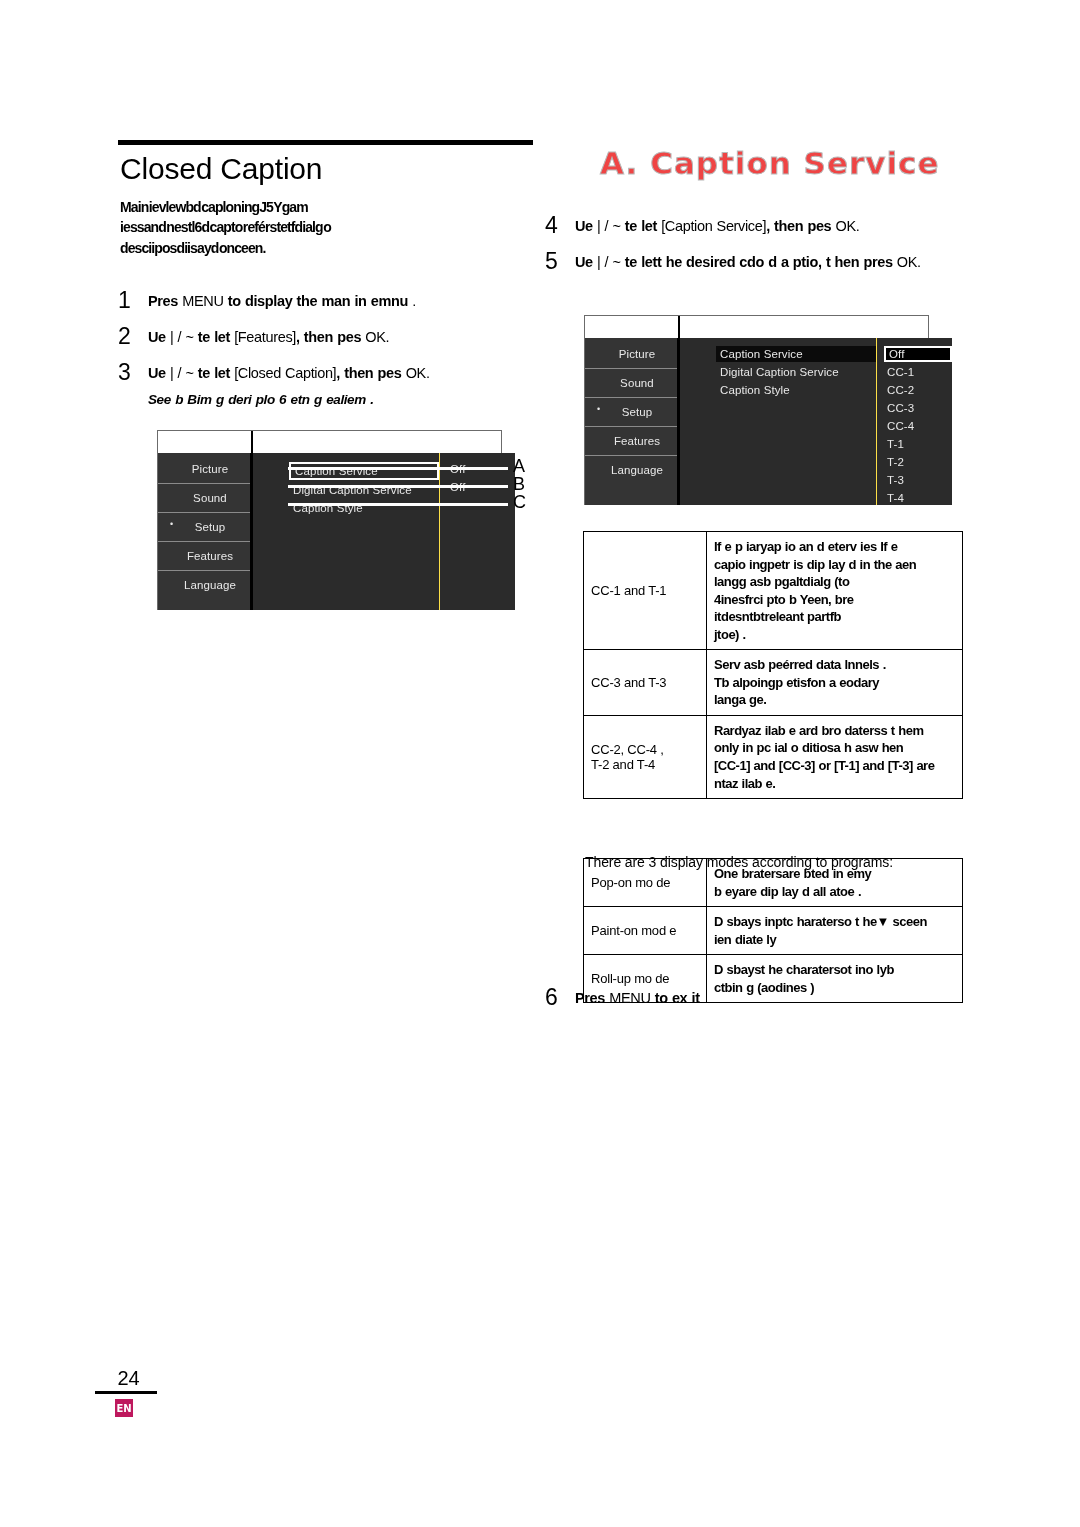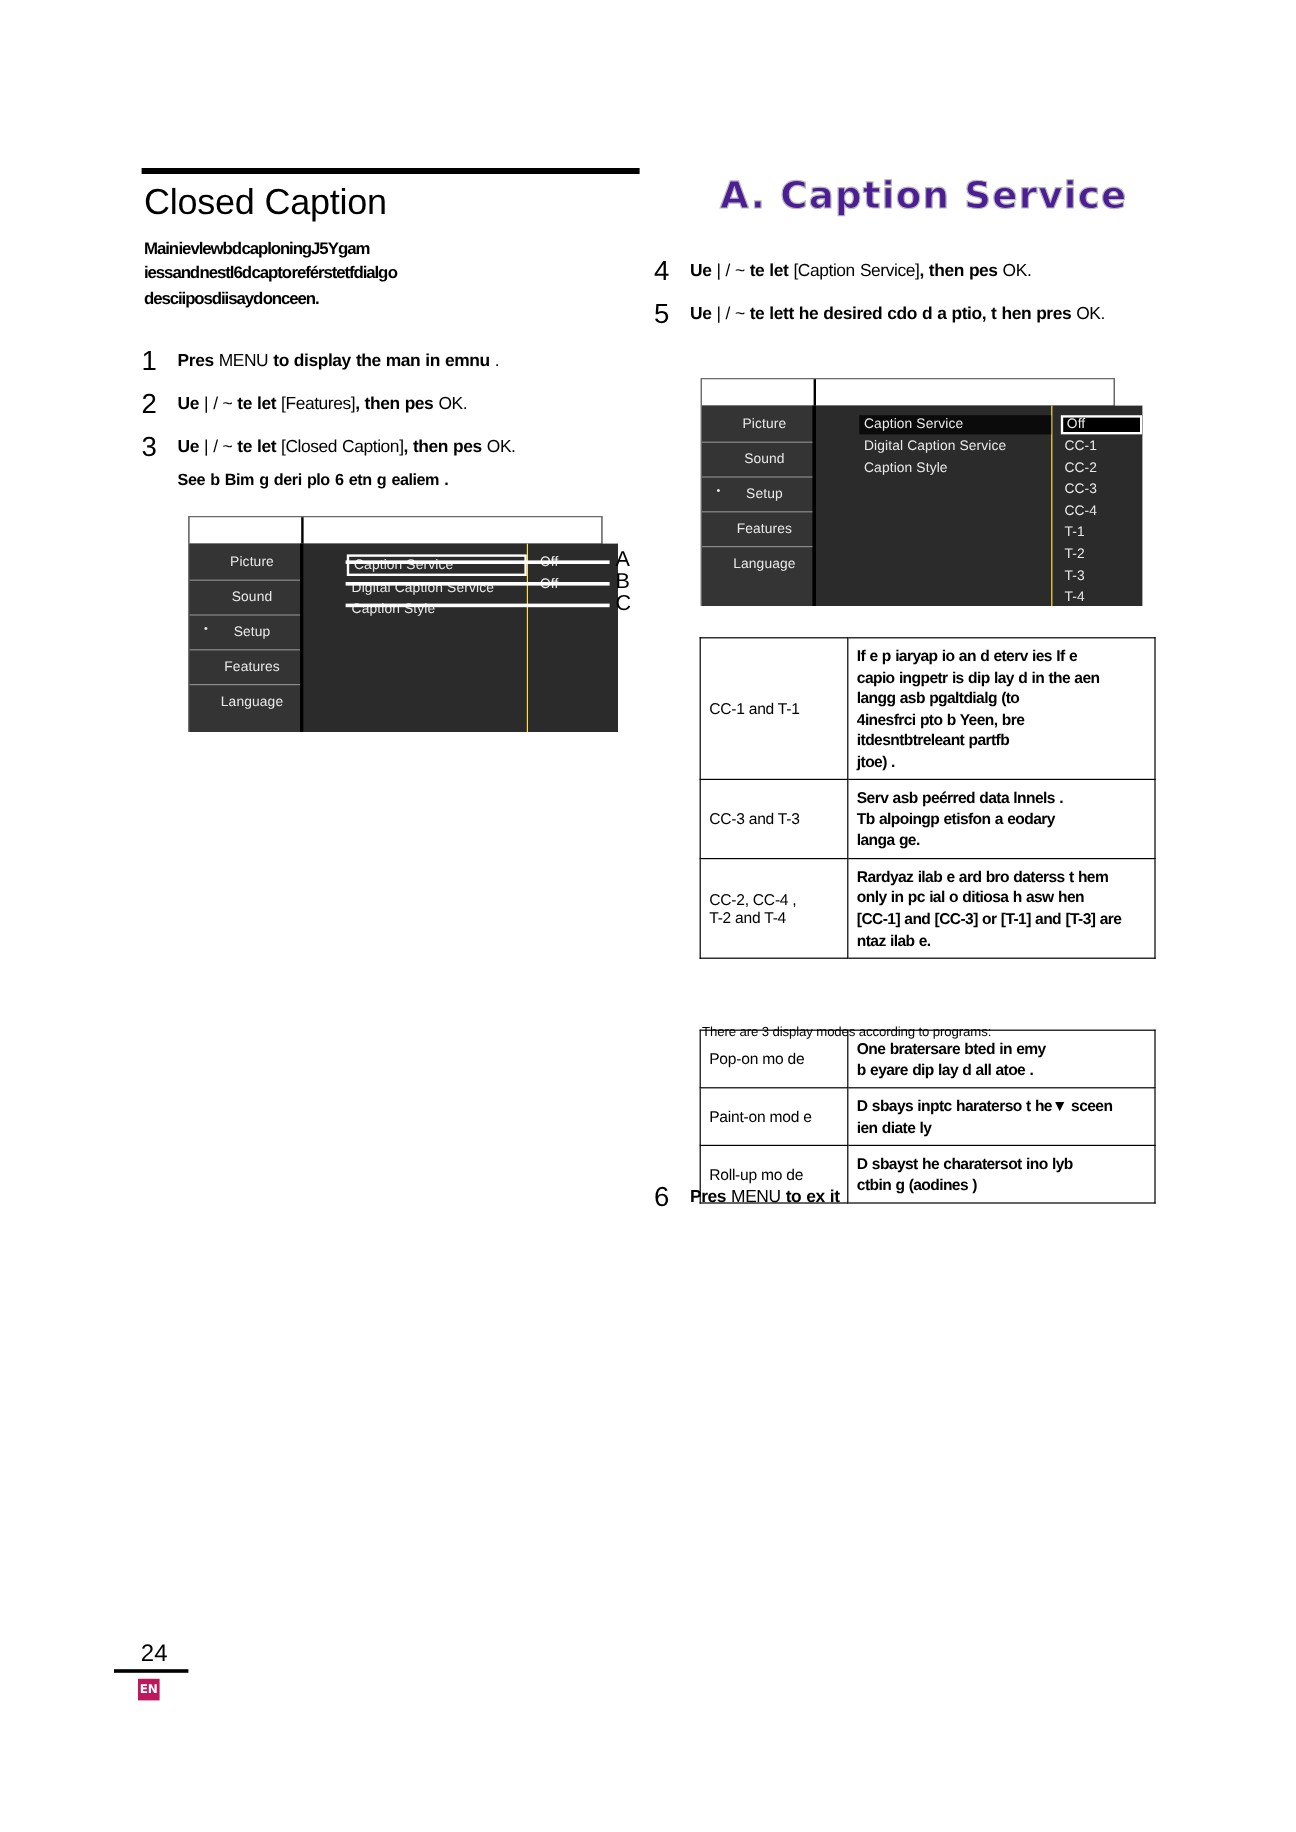--- a/index.html
+++ b/index.html
@@ -74,34 +74,35 @@
   .n { font-weight: normal; }
 
   .note-line {
     font-size: 13.5px;
     font-weight: bold;
     margin-left: 30px;
     margin-top: -4px;
     margin-bottom: 8px;
     letter-spacing: -0.4px;
     word-spacing: 1px;
+    font-style: italic;
   }
 
   
   .right-col {
     position: absolute;
     left: 545px;
     top: 140px;
     width: 430px;
   }
   .section-head {
     font-size: 31px;
     font-weight: bold;
     letter-spacing: 1px;
-    color: #4c1d95;
+    color: #ef4444;
     -webkit-text-stroke: 1px #b9b9b9;
     text-shadow: 0 0 0 #cfcfcf;
     margin: 8px 0 34px 55px;
     line-height: 1;
     font-family: "DejaVu Sans", sans-serif;
   }
 
   
   .tvmenu {
     background: #2b2b2b;
@@ -236,21 +237,21 @@
   }
   .doc-table td.desc {
     font-weight: bold;
     line-height: 1.35;
     letter-spacing: -0.5px;
     word-spacing: 0.5px;
   }
   .doc-table td.desc .ln { display: block; white-space: nowrap; }
 
   .lead-text {
-    font-size: 11px;
+    font-size: 14px;
     margin: 22px 0 8px 0;
     letter-spacing: -0.1px;
   }
 
   
   .footer {
     position: absolute;
     left: 95px;
     top: 1368px;
     width: 70px;

